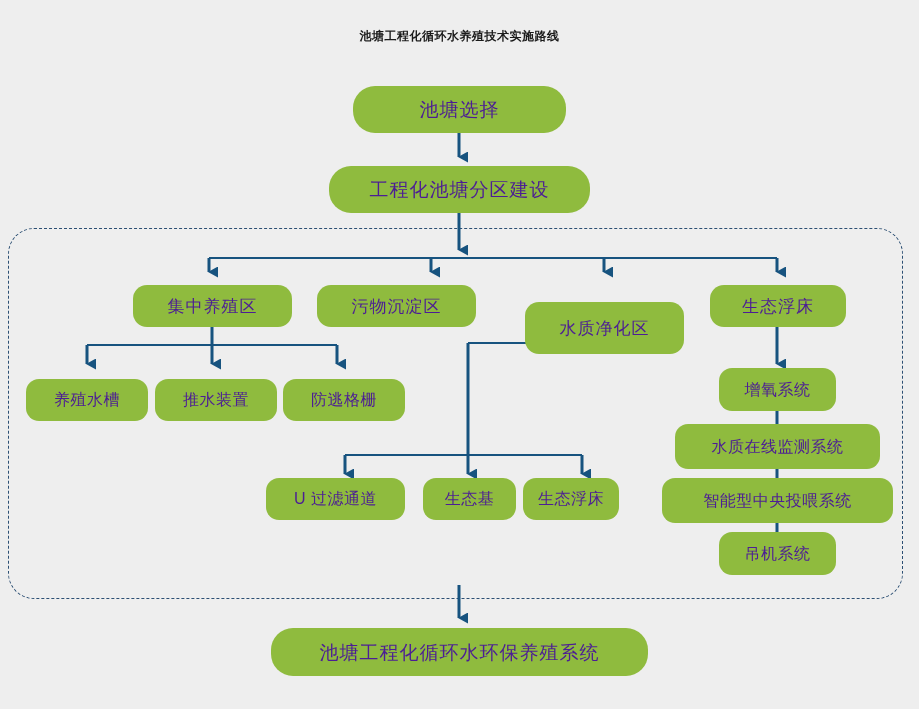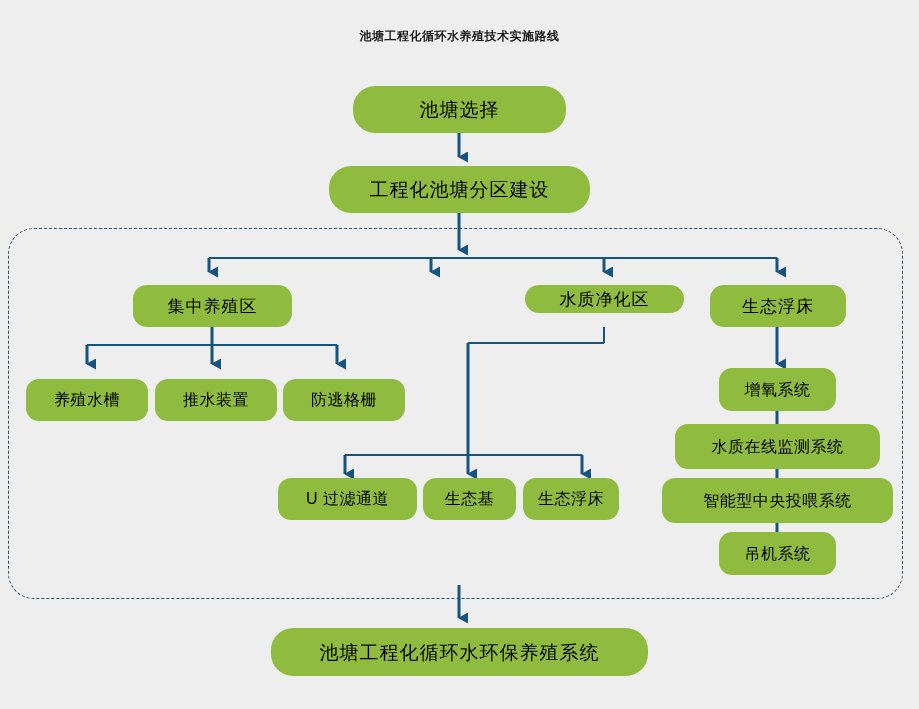--- a/index.html
+++ b/index.html
@@ -27,21 +27,21 @@
     width: 919px;
     text-align: center;
     font-size: 12px;
     font-weight: bold;
     color: #1a1a1a;
     letter-spacing: 0.5px;
   }
   .node {
     position: absolute;
     background: #8fbb3e;
-    color: #000000;
+    color: #4c1d95;
     border-radius: 14px;
     display: flex;
     align-items: center;
     justify-content: center;
     font-size: 17px;
     line-height: 1;
     box-sizing: border-box;
     white-space: nowrap;
     letter-spacing: 1px;
   }
@@ -140,32 +140,33 @@
       <line x1="459" y1="585" x2="459" y2="618" marker-end="url(#ah)"></line>
     </g>
   </svg>
 
   <div class="node big" style="left:353px; top:86px; width:213px; height:47px;">池塘选择</div>
 
   <div class="node" style="left:133px; top:285px; width:159px; height:42px;">集中养殖区</div>
 
   <div class="node big" style="left:329px; top:166px; width:261px; height:47px;">工程化池塘分区建设</div>
 
+  <div class="node" style="left:317px; top:285px; width:159px; height:42px;">污物沉淀区</div>
 
-  <div class="node" style="left:525px; top:285px; width:159px; height:28px;">水质净化区</div>
+  <div class="node" style="left:525px; top:302px; width:159px; height:52px;">水质净化区</div>
 
   <div class="node" style="left:710px; top:285px; width:136px; height:42px;">生态浮床</div>
 
   <div class="node small" style="left:26px; top:379px; width:122px; height:42px;text-align:right;">养殖水槽</div>
 
   <div class="node small" style="left:155px; top:379px; width:122px; height:42px;">推水装置</div>
 
   <div class="node small" style="left:283px; top:379px; width:122px; height:42px;">防逃格栅</div>
 
-  <div class="node small" style="left:278px; top:478px; width:139px; height:42px;">U 过滤通道</div>
+  <div class="node small" style="left:266px; top:478px; width:139px; height:42px;">U 过滤通道</div>
 
   <div class="node small" style="left:423px; top:478px; width:93px; height:42px;">生态基</div>
 
   <div class="node small" style="left:523px; top:478px; width:96px; height:42px;">生态浮床</div>
 
   <div class="node small" style="left:719px; top:368px; width:117px; height:43px;">增氧系统</div>
 
   <div class="node small" style="left:675px; top:424px; width:205px; height:45px;">水质在线监测系统</div>
 
   <div class="node small" style="left:662px; top:478px; width:231px; height:45px;">智能型中央投喂系统</div>

